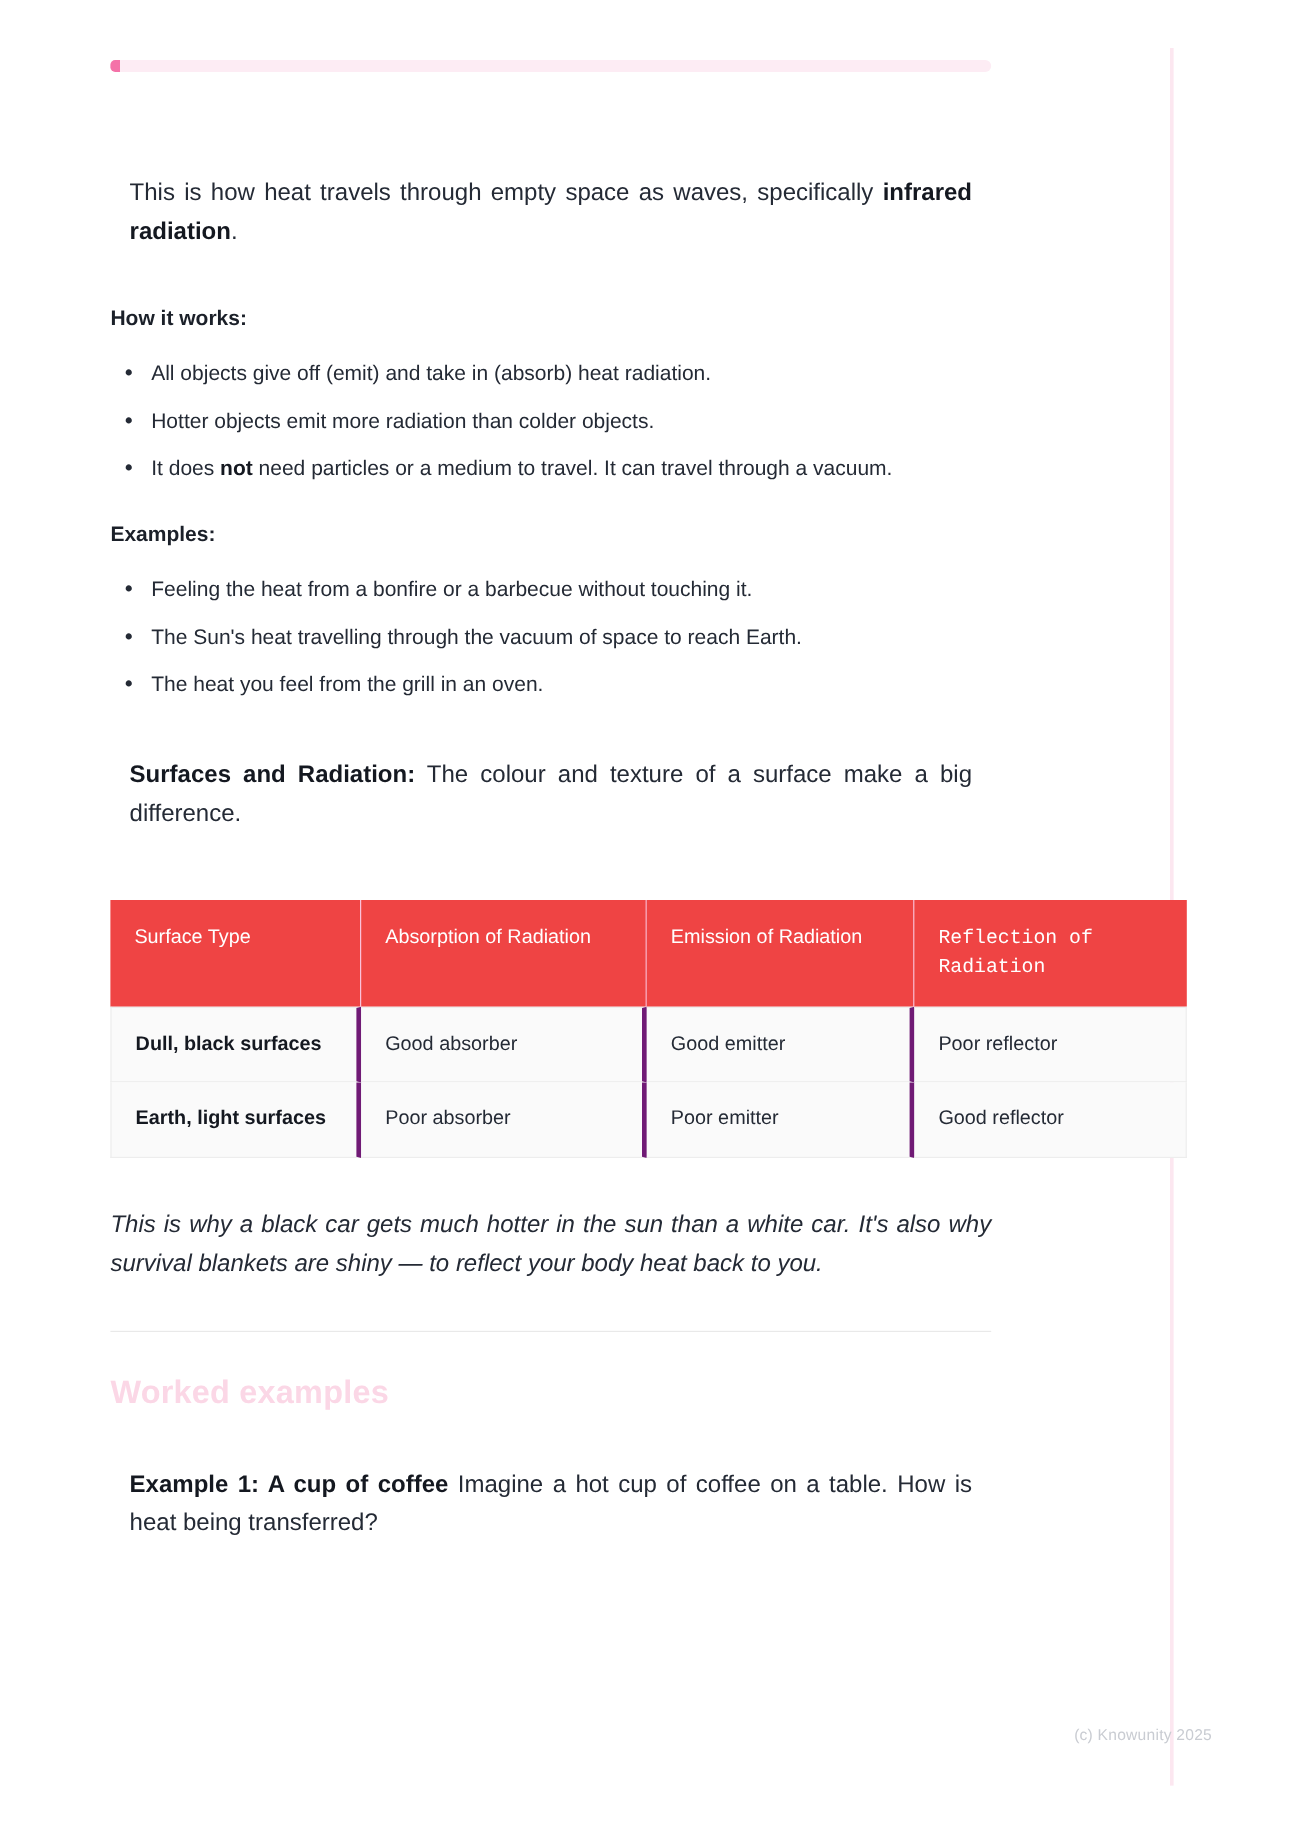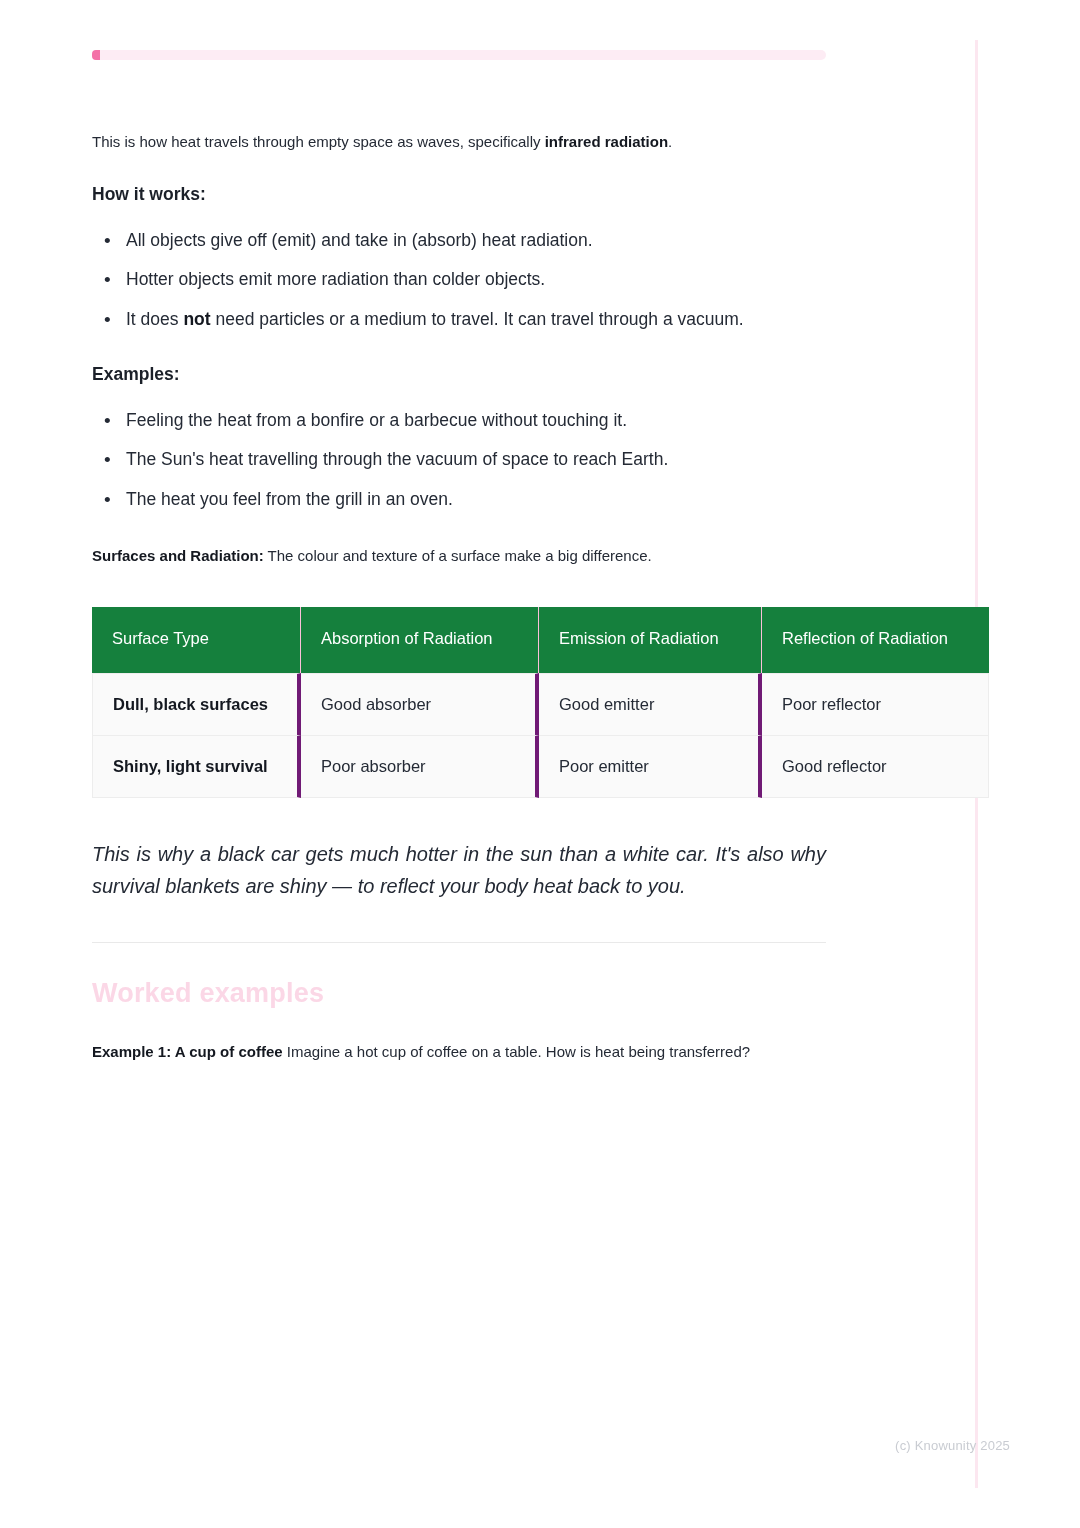--- a/index.html
+++ b/index.html
@@ -57,25 +57,25 @@
     font-size: 27px;
     line-height: 1.2;
     font-weight: bold;
     color: #fbd7e6;
     margin: 0;
     padding: 0;
     letter-spacing: 0.2px;
   }
 
   .para {
-    font-size: 15px;
+    font-size: 20px;
     line-height: 1.58;
     text-align: justify;
     color: #242a35;
-    margin: 0;
+    margin: 16px;
   }
 
   .subhead {
     font-size: 17.5px;
     font-weight: bold;
     color: #1b2029;
     margin: 0;
   }
 
   ul.bullets {
@@ -104,31 +104,31 @@
 
   
   table.data-table {
     border-collapse: separate;
     border-spacing: 0;
     width: 734px;
     table-layout: fixed;
     font-size: 16.5px;
   }
   table.data-table thead th {
-    background: #15803d;
+    background: #ef4444;
     color: #ffffff;
     font-weight: normal;
     text-align: left;
     padding: 20px 20px 22px 20px;
     vertical-align: top;
     line-height: 1.42;
     border-right: 1px solid #fbc0da;
     font-size: 16.5px;
   }
-  table.data-table thead th:last-child { border-right: none; }
+  table.data-table thead th:last-child { border-right: none; font-family: Liberation Mono, monospace; }
 
   table.data-table tbody td {
     background: #fafafa;
     padding: 19px 20px;
     vertical-align: middle;
     line-height: 1.42;
     color: #242a35;
     border-right: 4px solid #701a75;
     border-bottom: 1px solid #ededed;
     font-size: 16.5px;
@@ -232,21 +232,21 @@
       </tr>
     </thead>
     <tbody>
       <tr>
         <td>Dull, black surfaces</td>
         <td>Good absorber</td>
         <td>Good emitter</td>
         <td>Poor reflector</td>
       </tr>
       <tr>
-        <td>Shiny, light survival</td>
+        <td>Earth, light surfaces</td>
         <td>Poor absorber</td>
         <td>Poor emitter</td>
         <td>Good reflector</td>
       </tr>
     </tbody>
   </table>
 
   <div class="spacer-lg"></div>
 
   <p class="italic-note">This is why a black car gets much hotter in the sun than a white car. It's also why survival blankets are shiny — to reflect your body heat back to you.</p>

